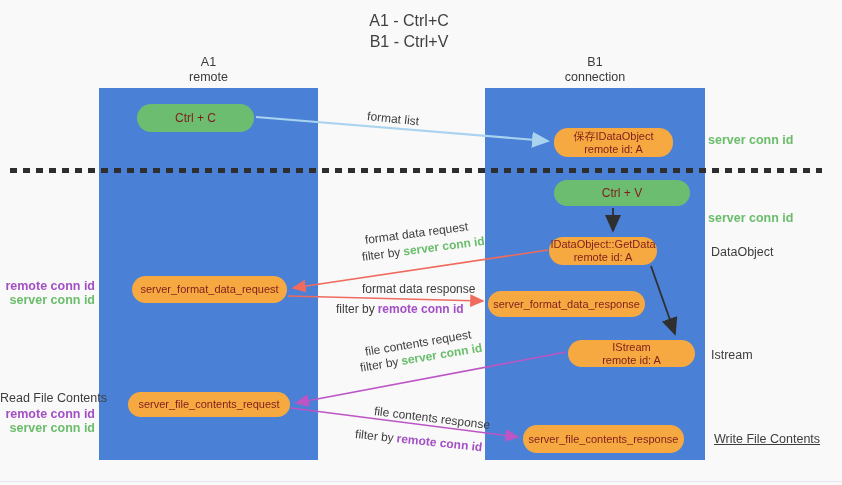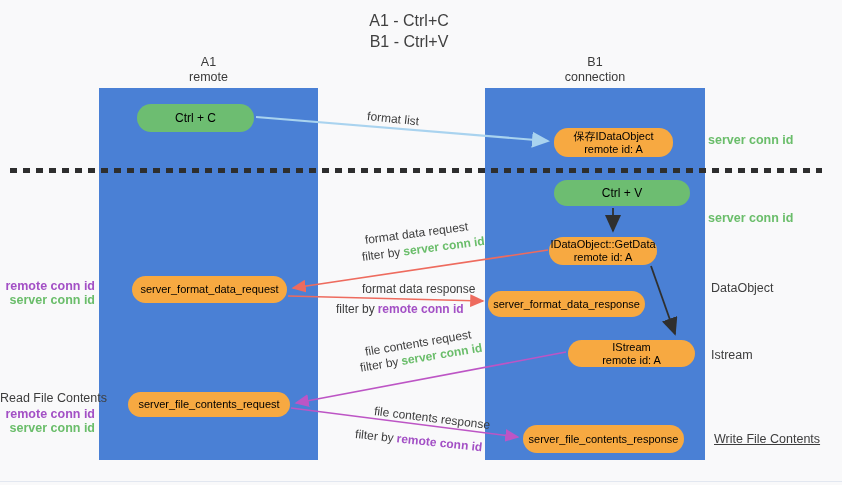--- a/index.html
+++ b/index.html
@@ -5,21 +5,21 @@
   html,body{margin:0;padding:0;background:#f9f9fa;}
   .canvas{position:relative;width:842px;height:485px;background:#f9f9fa;overflow:hidden;
           font-family:"Liberation Sans",sans-serif;color:#3d3d3d;}
   .abs{position:absolute;}
   .title{left:0;top:10px;width:818px;text-align:center;font-size:16px;line-height:21px;color:#404040;}
   .lifeline-header{text-align:center;font-size:12.5px;line-height:15px;top:55px;color:#3a3a3a;}
   .lifeline{top:88px;height:372px;background:#4a80d5;}
   .divider{left:10px;top:168px;width:812px;height:5px;
            background:repeating-linear-gradient(90deg,#2e2e2e 0,#2e2e2e 7px,transparent 7px,transparent 13px);}
   .node{display:flex;flex-direction:column;align-items:center;justify-content:center;
-        color:#000000;font-size:12px;line-height:13px;text-align:center;z-index:10;border-radius:14px;}
+        color:#7f1d1d;font-size:12px;line-height:13px;text-align:center;z-index:10;border-radius:14px;}
   .node.small{font-size:11px;}
   .green-node{background:#6dbd71;}
   .orange-node{background:#f7a941;}
   .side{font-size:12.5px;white-space:nowrap;z-index:15;}
   .bold{font-weight:bold;}
   .tgreen{color:#6abd6a;}
   .tpurple{color:#a350c5;}
   .tdark{color:#3d3d3d;}
   .right-align{text-align:right;}
   .alabel{font-size:12px;white-space:nowrap;z-index:20;color:#3d3d3d;transform-origin:left top;}
@@ -101,21 +101,21 @@
   </div>
   <div class="abs node orange-node small" style="left:128px;top:392px;width:162px;height:25px;">
     <div>server_file_contents_request</div>
   </div>
   <div class="abs node orange-node small" style="left:523px;top:425px;width:161px;height:28px;">
     <div>server_file_contents_response</div>
   </div>
 
   <div class="abs side bold tgreen" style="left:708px;top:133px;">server conn id</div>
   <div class="abs side bold tgreen" style="left:708px;top:211px;">server conn id</div>
-  <div class="abs side tdark" style="left:711px;top:245px;margin-top:36px;">DataObject</div>
+  <div class="abs side tdark" style="left:711px;top:245px;">DataObject</div>
   <div class="abs side tdark" style="left:711px;top:348px;">Istream</div>
   <div class="abs side tdark" style="left:714px;top:432px;text-decoration:underline;">Write File Contents</div>
 
   <div class="abs side right-align" style="left:0;top:279px;width:95px;">
     <div class="bold tpurple">remote conn id</div>
     <div class="bold tgreen">server conn id</div>
   </div>
   <div class="abs side right-align tdark" style="left:0;top:391px;width:94px;">Read File Contents</div>
   <div class="abs side right-align" style="left:0;top:407px;width:95px;line-height:14px;">
     <div class="bold tpurple">remote conn id</div>

